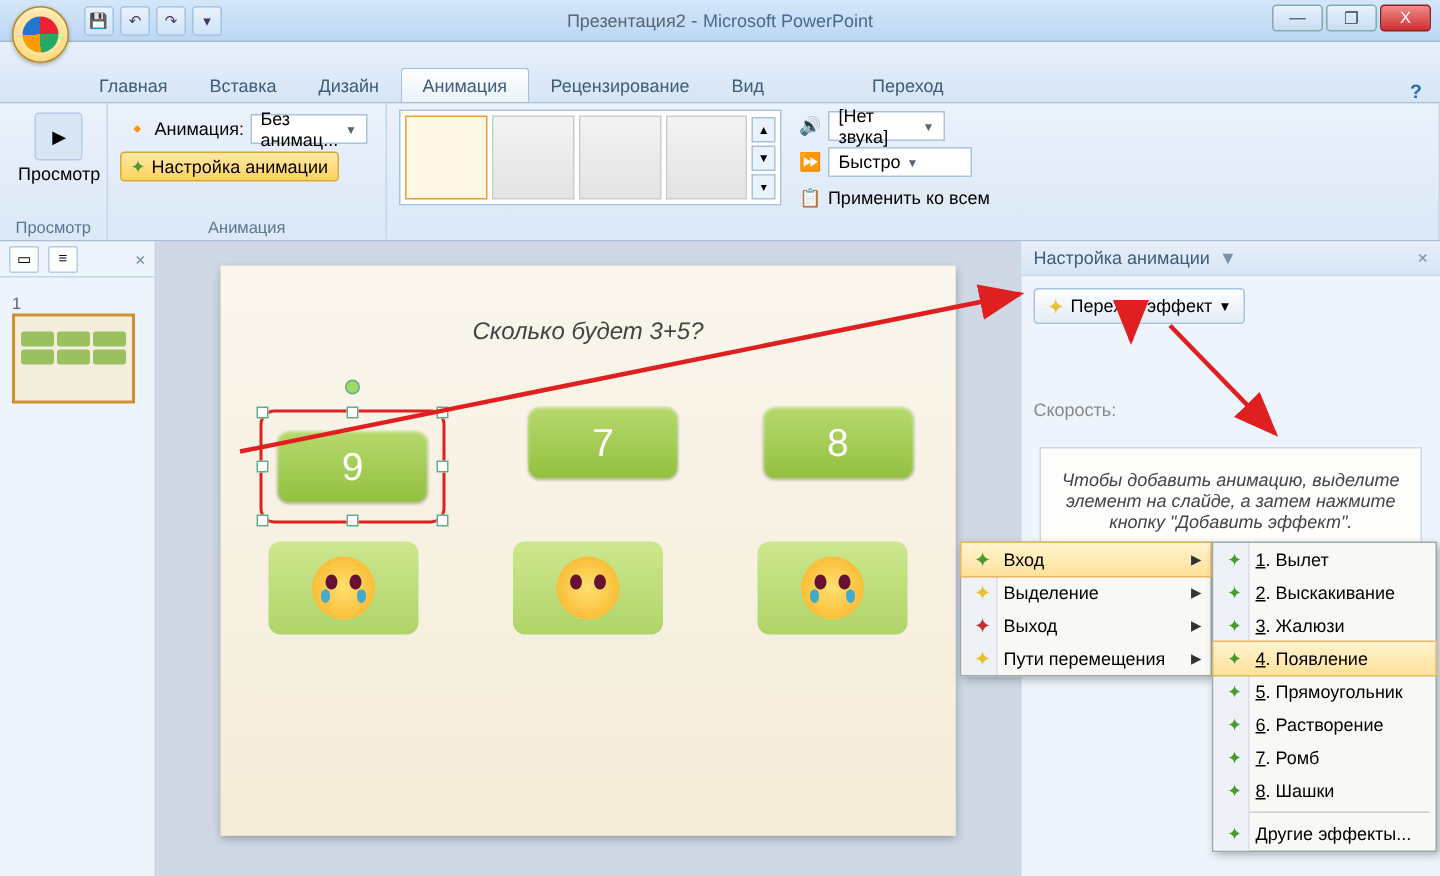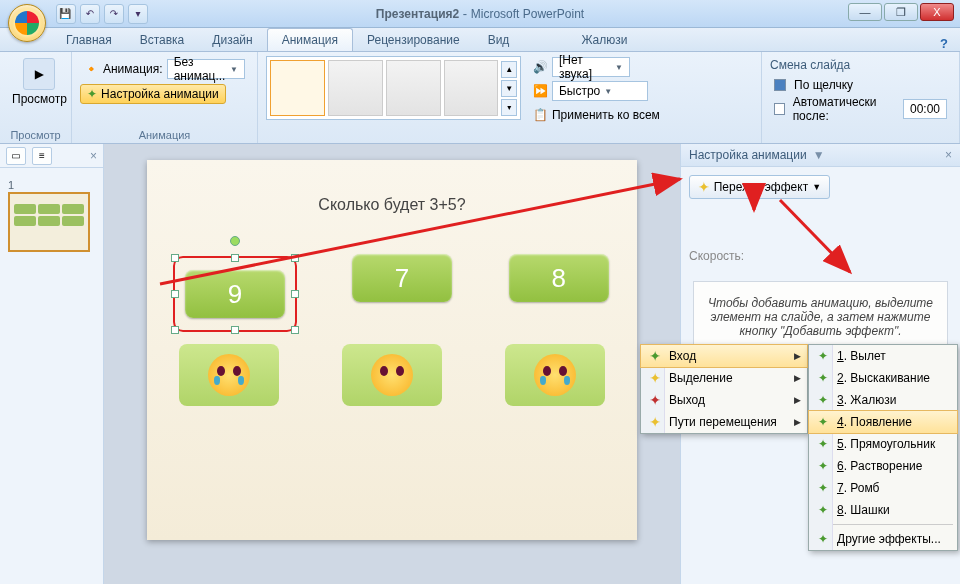--- a/index.html
+++ b/index.html
@@ -6,27 +6,27 @@
 body { width: 960px; height: 584px; overflow: hidden; background: #e6e0d8; position: relative; }
 
 .window { width: 960px; height: 584px; display: flex; flex-direction: column; }
 
 .titlebar { height: 28px; background: linear-gradient(#d4e6f9,#bcd7f4); border-bottom: 1px solid #9bb8d6; display: flex; align-items: center; position: relative; }
 .office-btn { width: 38px; height: 38px; border-radius: 50%; background: radial-gradient(#fff,#ffe7a0,#f0b428); border: 1px solid #b58a1f; margin: 4px 6px -14px 8px; position: relative; z-index: 5; box-shadow: inset 0 2px 4px rgba(255,255,255,.8),0 1px 3px rgba(0,0,0,.3); }
 .office-btn::after{content:"";position:absolute;top:6px;left:6px;right:6px;bottom:6px;background:conic-gradient(#e23 0 90deg,#2a6 90deg 180deg,#f90 180deg 270deg,#27c 270deg 360deg);border-radius:50%;}
 .qat { display: flex; gap: 4px; margin-left: 4px; }
 .qat-btn { width: 20px; height: 20px; background: linear-gradient(#eaf3fc,#cfe3f6); border: 1px solid #a6c4e0; border-radius: 3px; display:flex;align-items:center;justify-content:center;font-size:10px;color:#436; }
 .title { position:absolute; left:50%; transform:translateX(-50%); color: #4a6a8a; font-size: 13px; }
-.title .doc { color: #567; font-weight: bold; }
+.title .doc { color: #567; }
 .tooltab { position:absolute; right:150px; top:4px; background: linear-gradient(#f3fbe2,#dcf0b2); border:1px solid #b9d080; border-bottom:none; padding:2px 10px; color:#5a6b2a; border-radius:3px 3px 0 0; font-size:12px;}
 .winbtns { position: absolute; right: 6px; top: 3px; display:flex; gap:2px;}
 .winbtn { width:34px; height:18px; border:1px solid #8aa; background:linear-gradient(#e8f3fd,#c8ddf2); border-radius:3px; display:flex;align-items:center;justify-content:center; font-size:11px; color:#345;}
 .winbtn.close{ background:linear-gradient(#f08a8a,#d03030); color:#fff; border-color:#902020;}
 
-.tabbar { height: 24px; background: linear-gradient(#e7f0fa,#d6e5f5); display:flex; align-items:flex-end; padding-left: 52px; border-bottom:1px solid #a8bfda;}
+.tabbar { height: 41px; background: linear-gradient(#e7f0fa,#d6e5f5); display:flex; align-items:flex-end; padding-left: 52px; border-bottom:1px solid #a8bfda;}
 .tab { padding: 4px 14px; color:#3d5c7a; cursor:default; }
 .tab.active { background: linear-gradient(#fdfefe,#eaf2fb); border:1px solid #a8bfda; border-bottom:none; border-radius:3px 3px 0 0; }
 .help { position:absolute; right:12px; color:#2a6ab0; font-weight:bold; font-size:13px;}
 
 .ribbon { height: 92px; background: linear-gradient(#eaf2fb,#dbe8f6); border-bottom: 1px solid #a8bfda; display:flex; }
 .group { border-right:1px solid #c4d6ea; padding: 4px 8px 0; display:flex; flex-direction:column; }
 .group-body { flex:1; display:flex; align-items:flex-start; gap:4px; }
 .group-label { text-align:center; color:#5a7694; font-size:11px; padding:2px 0; position:relative;}
 .group-label .launcher { position:absolute; right:0; top:0; font-size:10px; color:#7a90a8;}
 
@@ -50,21 +50,21 @@
 .nav-tab { width:20px; height:18px; border:1px solid #b5cce4; background:#fdfefe; border-radius:2px; display:flex;align-items:center;justify-content:center;font-size:10px;}
 .nav-close { margin-left:auto; color:#7a90a8;}
 .thumb { margin:10px 8px; }
 .thumb-num { font-size:11px; color:#567; }
 .thumb-box { width:82px; height:60px; border:2px solid #d09030; background:#f3eedc; padding:4px;}
 .thumb-box .mini{display:grid;grid-template-columns:repeat(3,1fr);gap:2px;}
 .thumb-box .mini div{height:10px;background:#9bc060;border-radius:2px;}
 
 .canvas-wrap { flex:1; background:#cfd8e4; overflow:hidden; display:flex; align-items:flex-start; justify-content:center; padding:16px 8px;}
 .slide { width:490px; height:380px; background:linear-gradient(#faf6ec,#f4ecd8); box-shadow:0 2px 6px rgba(0,0,0,.3); position:relative; padding-top:36px;}
-.slide-title{ text-align:center; color:#444; font-size:16px; }
+.slide-title{ text-align:center; color:#444; font-size:16px;font-style:italic; }
 .answers{ display:flex; justify-content:space-around; margin-top:40px;}
 .ans{ width:100px; height:48px; background:linear-gradient(#b7d96d,#92c040); border-radius:8px; display:flex;align-items:center;justify-content:center; color:#fff; font-size:26px; box-shadow:inset 0 1px 2px rgba(255,255,255,.6),0 1px 2px rgba(0,0,0,.3);}
 .sel-wrap{ position:absolute; border:2px solid #e02020; border-radius:10px; padding:12px 10px;}
 .handle{position:absolute;width:8px;height:8px;background:#fff;border:1px solid #6a8;}
 .rot{position:absolute;width:10px;height:10px;background:#9cdc60;border:1px solid #6a8;border-radius:50%;}
 .emojis{ display:flex; justify-content:space-around; margin-top:42px;}
 .emoji{ width:100px; height:62px; background:linear-gradient(#cde78e,#b0d468); border-radius:8px; display:flex;align-items:center;justify-content:center;}
 .face{width:42px;height:42px;background:radial-gradient(#ffe070,#f8b020);border-radius:50%;position:relative;}
 .face::before,.face::after{content:"";position:absolute;width:8px;height:10px;background:#613;border-radius:50%;top:12px;}
 .face::before{left:9px;} .face::after{right:9px;}
@@ -121,21 +121,21 @@
     </div>
   </div>
 
   <div class="tabbar">
     <div class="tab">Главная</div>
     <div class="tab">Вставка</div>
     <div class="tab">Дизайн</div>
     <div class="tab active">Анимация</div>
     <div class="tab">Рецензирование</div>
     <div class="tab">Вид</div>
-    <div class="tab" style="margin-left:44px">Жалюзи</div>
+    <div class="tab" style="margin-left:44px">Переход</div>
     <div class="help">?</div>
   </div>
 
   <div class="ribbon">
     <div class="group" style="width:72px">
       <div class="group-body">
           <div class="big-btn">
             <div class="big-icon">▶</div>
             <span>Просмотр</span>
           </div>
@@ -177,37 +177,20 @@
                 <span>[Нет звука]</span>
                 <span class="arr">▼</span>
               </div></div>
           <div class="small-row">⏩<div class="dd" style="width:96px">
                 <span>Быстро</span>
                 <span class="arr">▼</span>
               </div></div>
           <div class="small-row">📋<span>Применить ко всем</span></div>
         </div>
       </div>
-    </div>
-    <div class="group" style="width:198px">
-      <div class="group-body" style="flex-direction:column;gap:2px;padding-top:2px">
-        <div style="color:#3d5c7a">Смена слайда</div>
-        <div class="small-row">
-            <span class="chk on"></span>
-            <span>По щелчку</span>
-          </div>
-        <div class="small-row">
-            <span class="chk"></span>
-            <span>Автоматически после:</span>
-            <div class="dd" style="width:46px">
-              <span>00:00</span>
-            </div>
-          </div>
-      </div>
-      <div class="group-label"></div>
     </div>
   </div>
 
   <div class="workarea">
     <div class="navpanel">
       <div class="nav-tabs">
         <div class="nav-tab">▭</div>
         <div class="nav-tab">≡</div>
         <div class="nav-close">×</div>
       </div>

